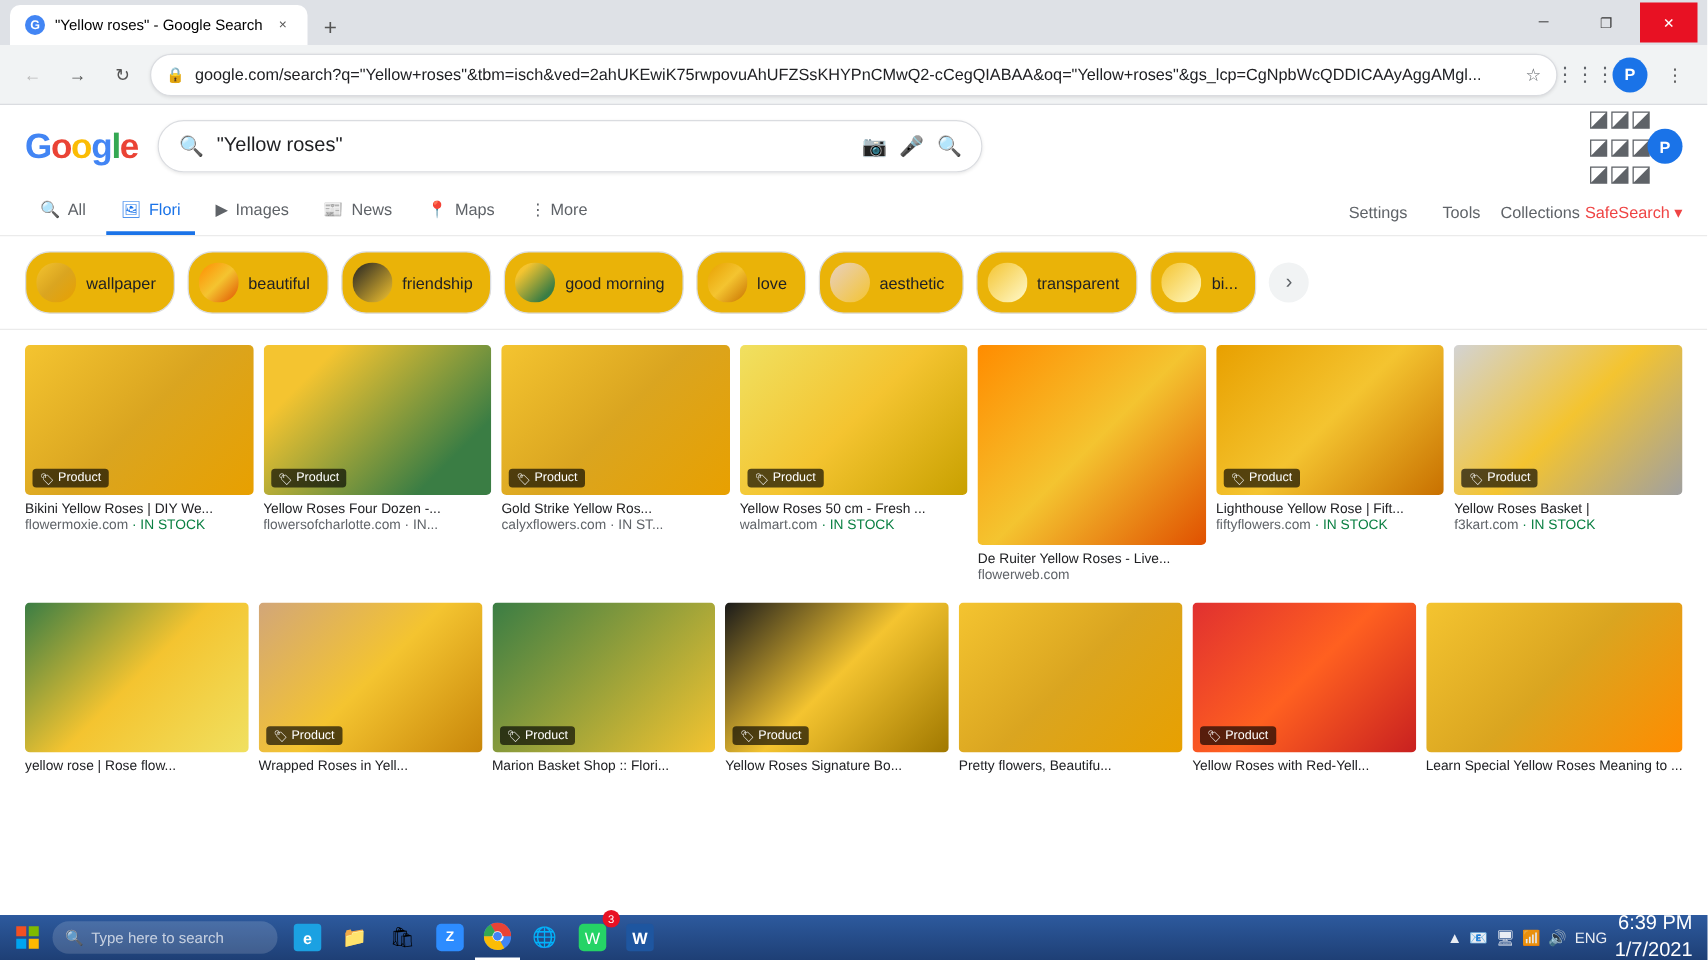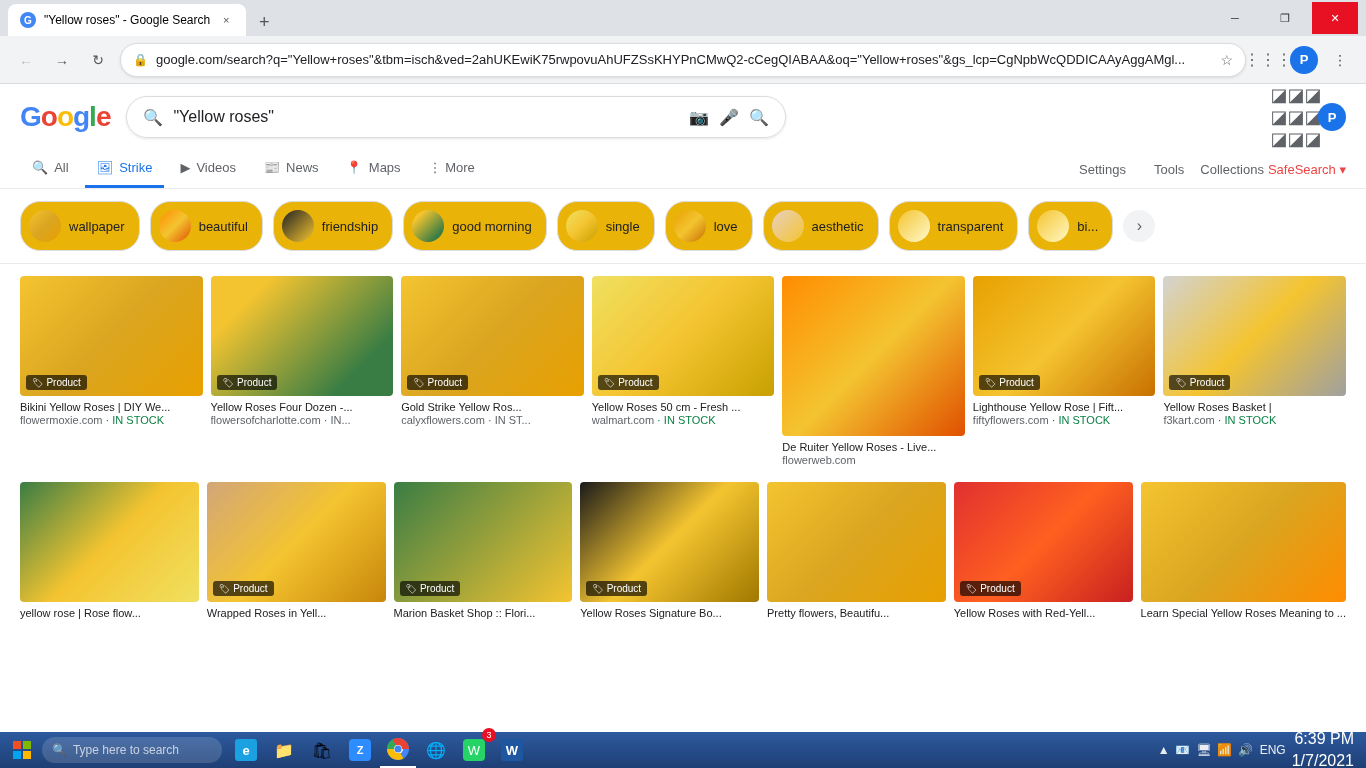--- a/index.html
+++ b/index.html
@@ -445,25 +445,25 @@
     </div>
   </div>
 
   <div class="nav-tabs">
     <div class="nav-tab">
       <span class="nav-tab-icon">🔍</span>
       <span>All</span>
     </div>
     <div class="nav-tab active">
       <span class="nav-tab-icon">🖼</span>
-      <span>Strike</span>
+      <span>Flori</span>
     </div>
     <div class="nav-tab">
       <span class="nav-tab-icon">▶</span>
-      <span>Videos</span>
+      <span>Images</span>
     </div>
     <div class="nav-tab">
       <span class="nav-tab-icon">📰</span>
       <span>News</span>
     </div>
     <div class="nav-tab">
       <span class="nav-tab-icon">📍</span>
       <span>Maps</span>
     </div>
     <div class="nav-tab">
@@ -495,26 +495,20 @@
       <div class="chip-img">
           <div class="chip-img-inner" style="background:linear-gradient(135deg,#222,#f4c430)"></div>
         </div>
       <span>friendship</span>
     </div>
     <div class="chip">
       <div class="chip-img">
           <div class="chip-img-inner rose-yellow-bunch"></div>
         </div>
       <span>good morning</span>
-    </div>
-    <div class="chip">
-      <div class="chip-img">
-          <div class="chip-img-inner rose-yellow-single"></div>
-        </div>
-      <span>single</span>
     </div>
     <div class="chip">
       <div class="chip-img">
           <div class="chip-img-inner rose-yellow-full"></div>
         </div>
       <span>love</span>
     </div>
     <div class="chip">
       <div class="chip-img">
           <div class="chip-img-inner" style="background:linear-gradient(135deg,#e8d0c0,#f4c430)"></div>

